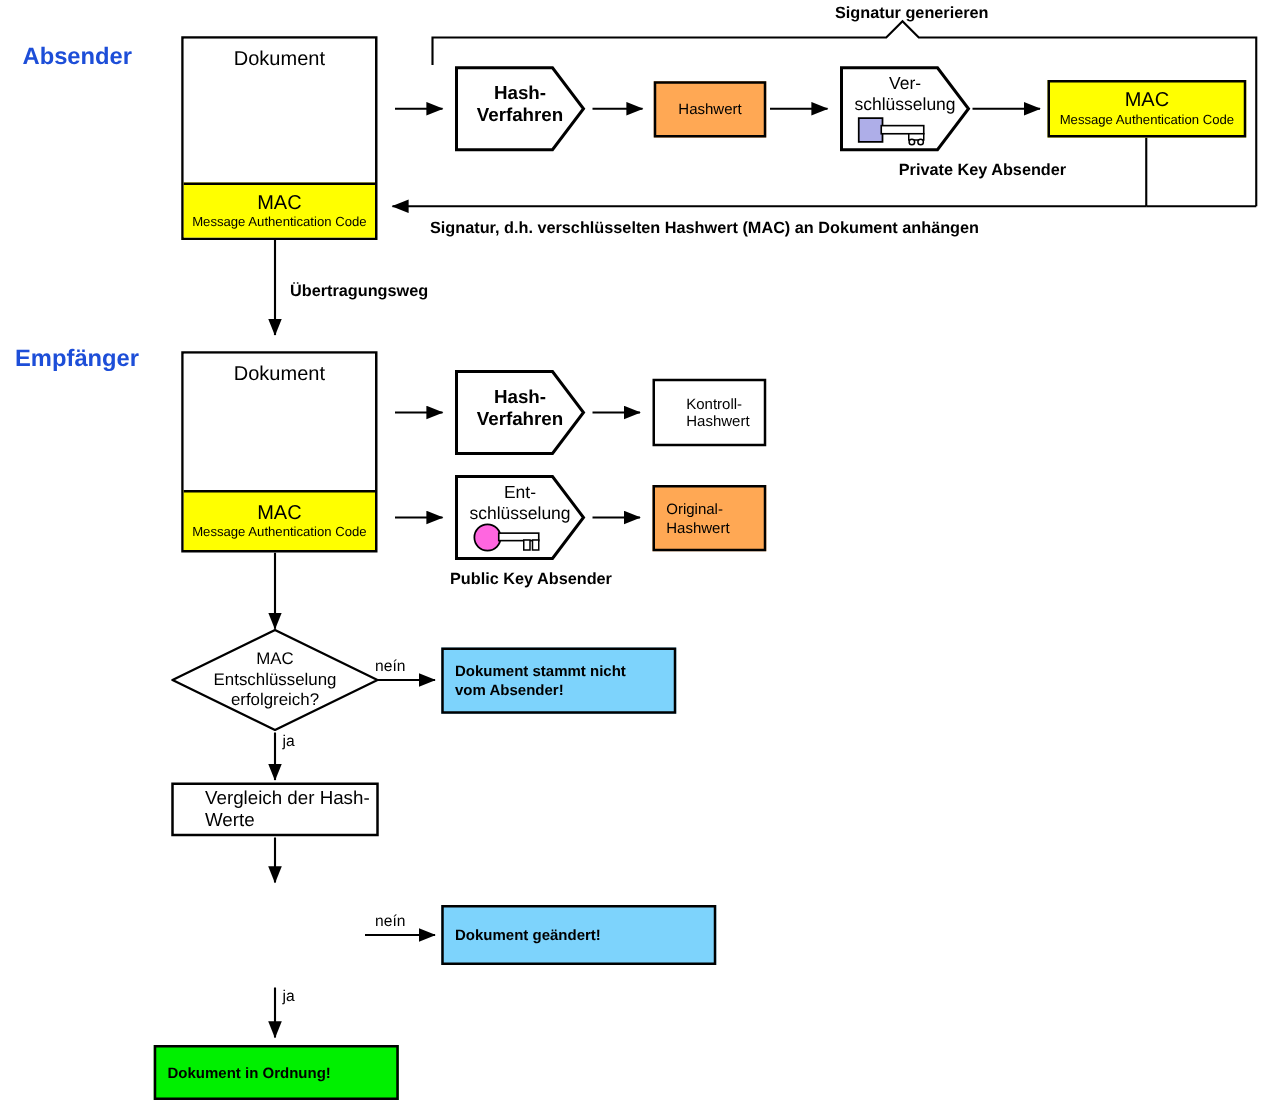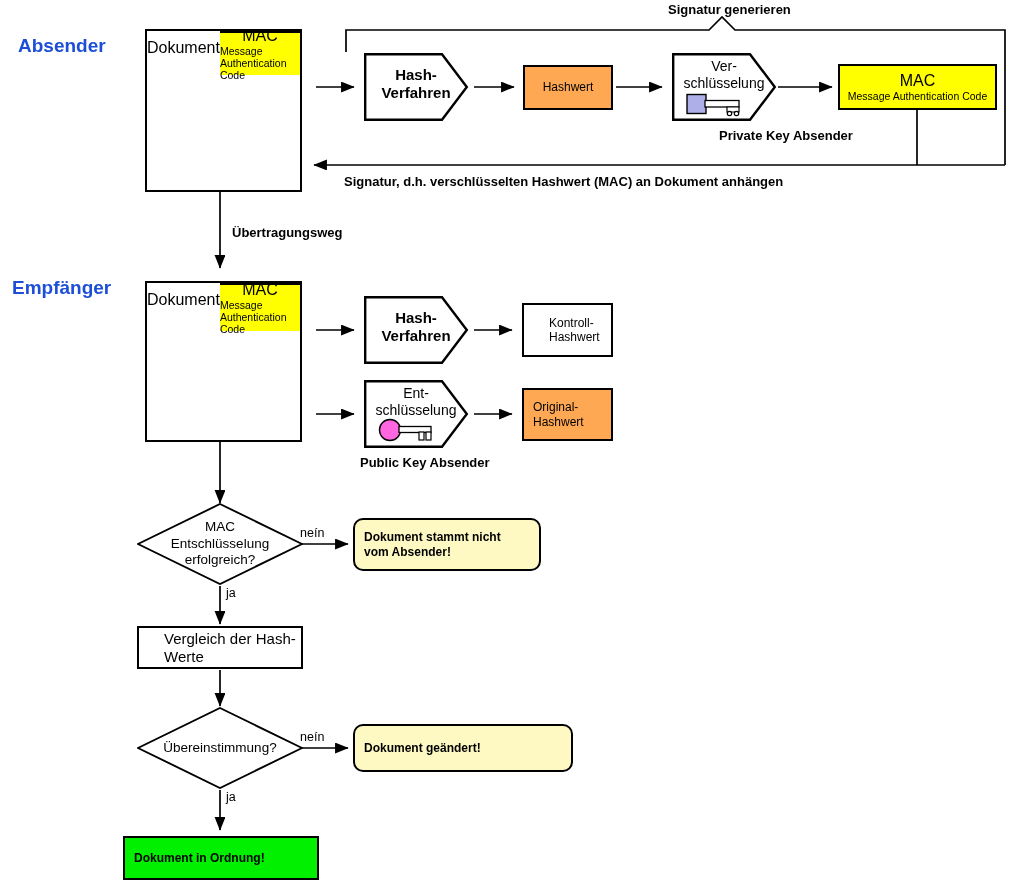--- a/index.html
+++ b/index.html
@@ -33,21 +33,21 @@
     z-index: 4;
     white-space: nowrap;
   }
   
   .doc-wrap {
     position: absolute;
     box-sizing: border-box;
     border: 2px solid #000;
     background: #fff;
     display: flex;
-    flex-direction: row;
+    flex-direction: column;
     z-index: 3;
   }
   .doc-top {
     flex: 1 1 auto;
     box-sizing: border-box;
     display: flex;
     justify-content: center;
     align-items: flex-start;
     padding-top: 8px;
     font-size: 16px;
@@ -101,22 +101,21 @@
   .mac-yellow-box {
     background: #ffff00;
     flex-direction: column;
     justify-content: center;
     align-items: center;
   }
   .orange {
     background: #ffa854;
   }
   .red {
-    background: #fef9c3;
-    border-radius: 10px;
+    background: #7dd3fc;
   }
   .green {
     background: #00f000;
   }
   .white {
     background: #ffffff;
     padding-left: 16px;
   }
   
   .penta {
@@ -389,28 +388,20 @@
     <span class="lbl left bold">
       <span>Dokument stammt nicht</span><br>
       <span>vom Absender!</span>
     </span>
   </div>
 
   <div class="rect-box white" style="left:137px; top:626px; width:166px; height:43px;">
     <span class="lbl left" style="font-size:15px;">Vergleich der Hash-Werte</span>
   </div>
 
-  <div class="diamond" style="left:137px; top:707px; width:166px; height:82px;">
-    <svg width="166" height="82" viewBox="0 0 166 82" xmlns="http://www.w3.org/2000/svg">
-      <path d="M83,1 L165,41 L83,81 L1,41 Z" fill="#ffffff" stroke="#000000" stroke-width="1.9"></path>
-    </svg>
-    <div class="dia-text">
-      <div>Übereinstimmung?</div>
-    </div>
-  </div>
 
   <div class="anno small" style="left:300px; top:730px;">neín</div>
 
   <div class="anno small" style="left:226px; top:790px;">ja</div>
 
   <div class="rect-box red" style="left:353px; top:724px; width:220px; height:48px;">
     <span class="lbl left bold">Dokument geändert!</span>
   </div>
 
   <div class="rect-box green" style="left:123px; top:836px; width:196px; height:44px;">

